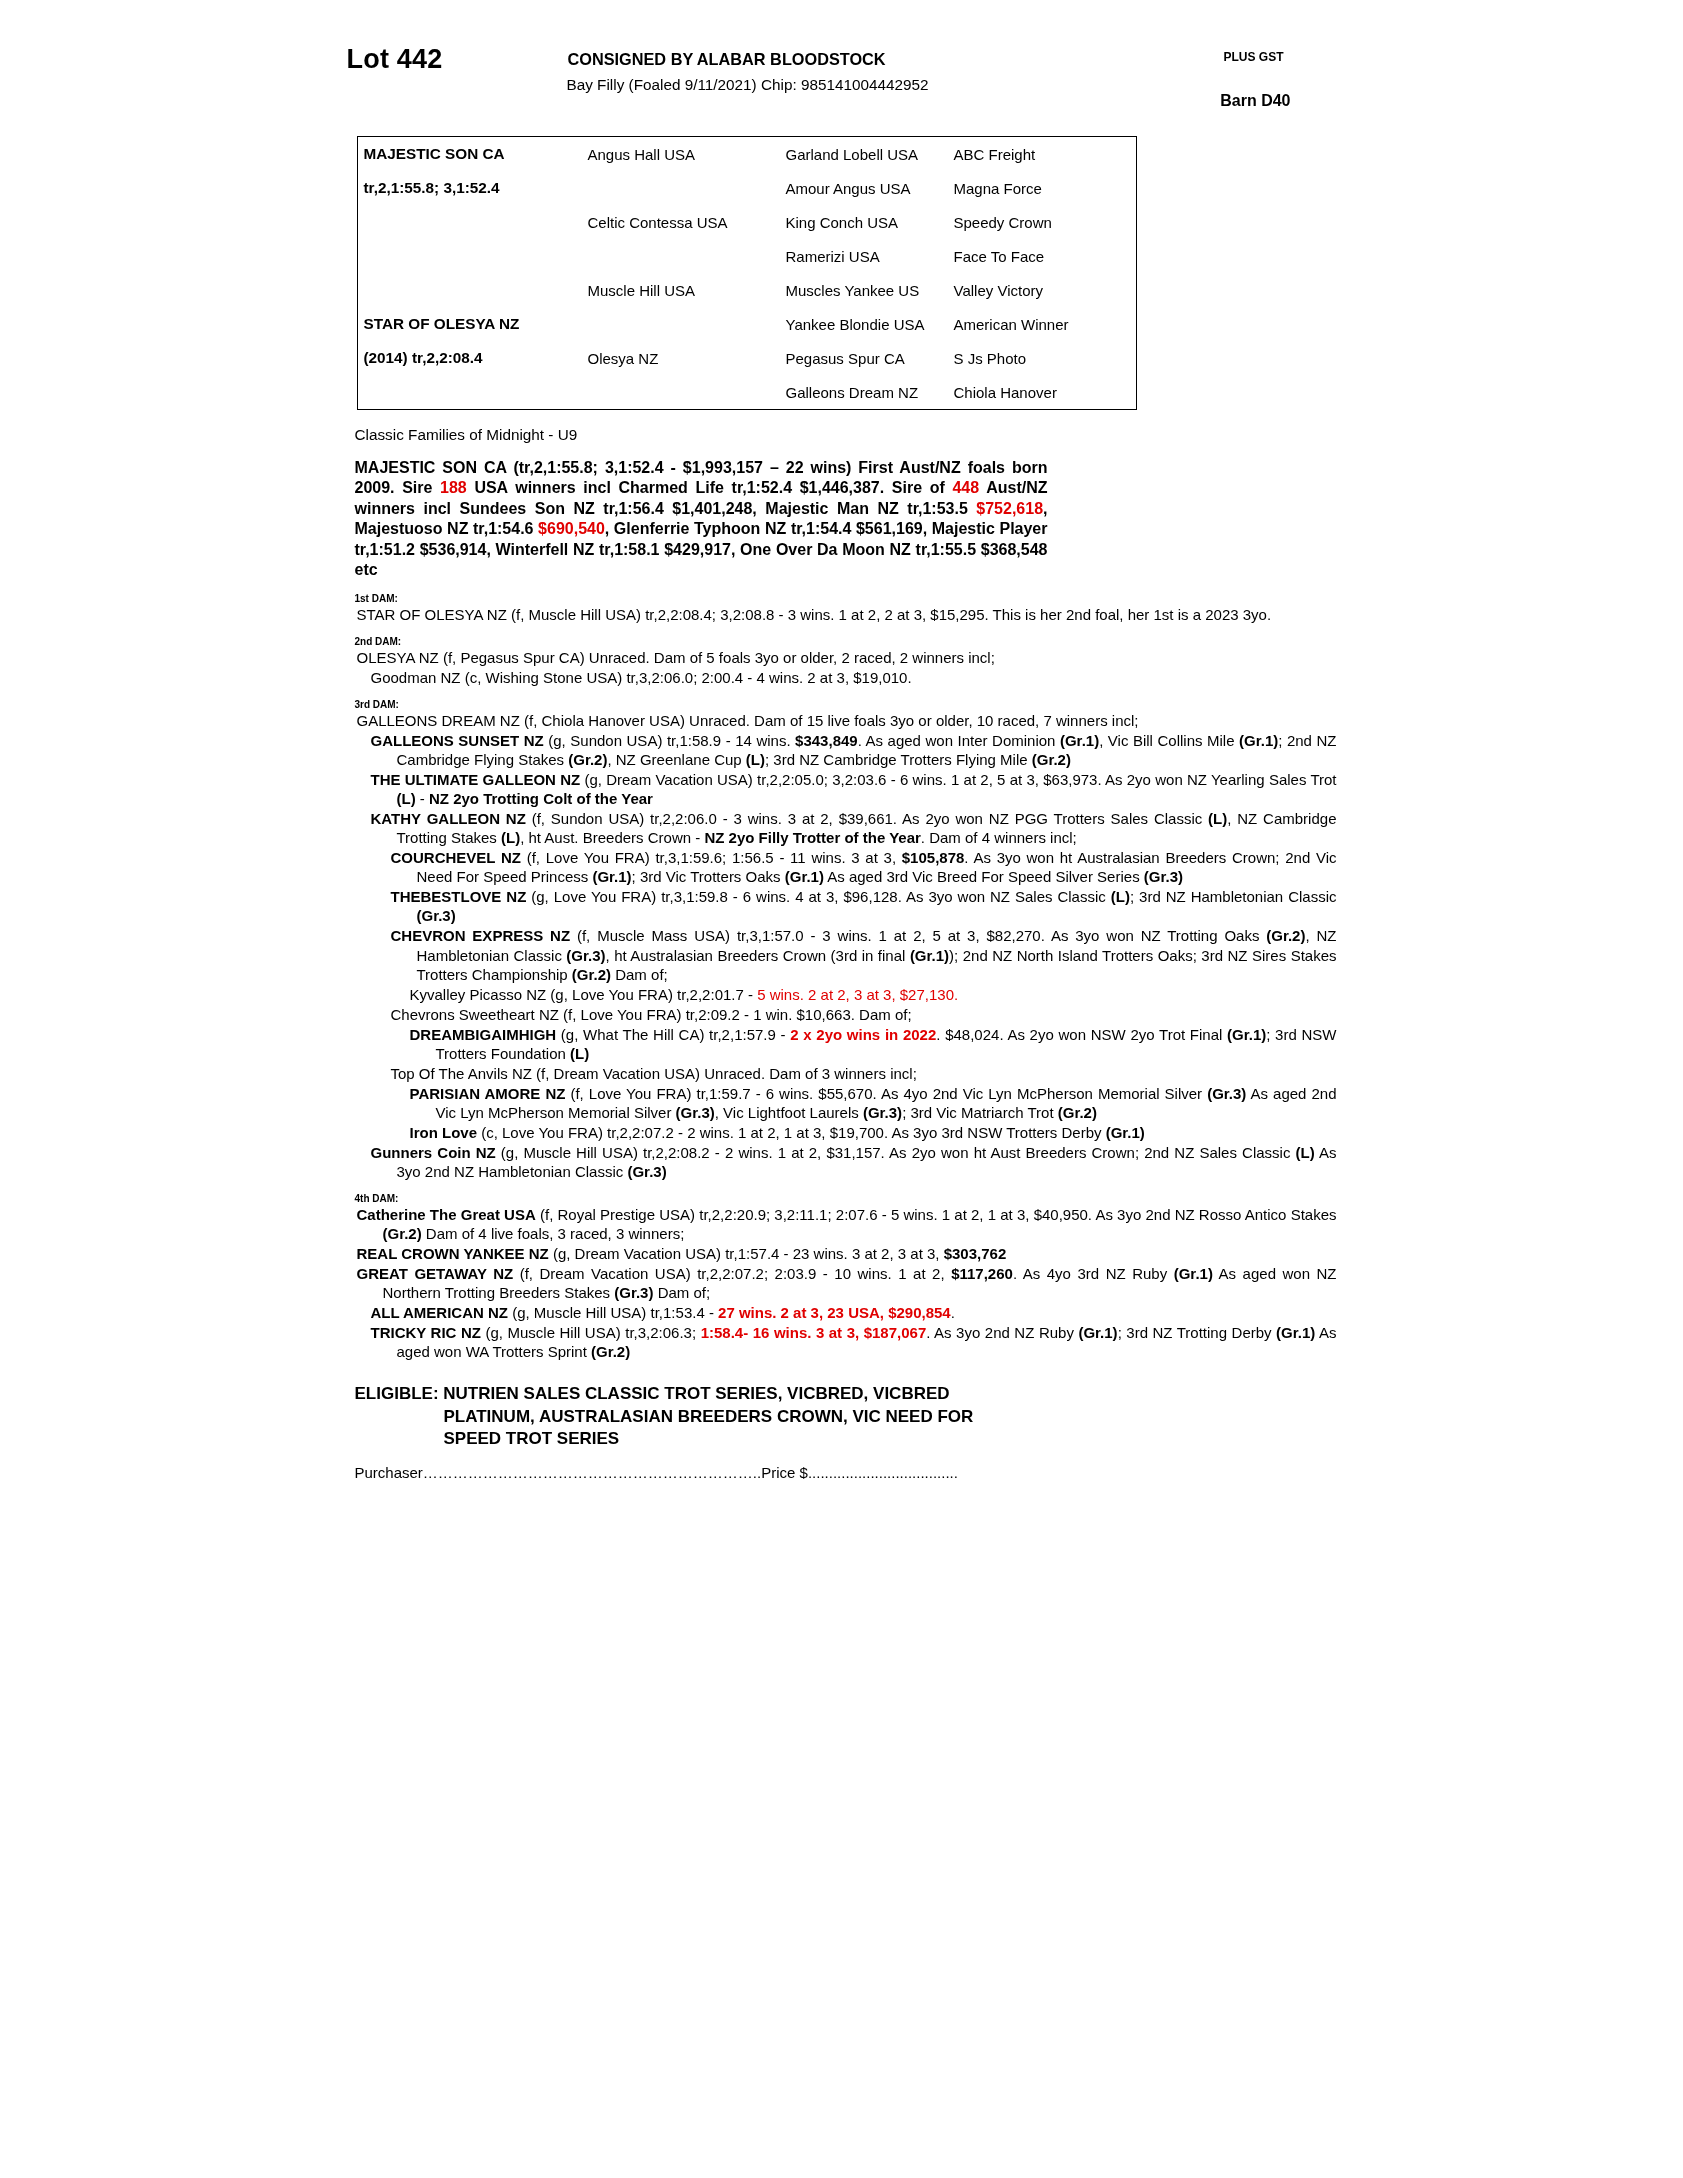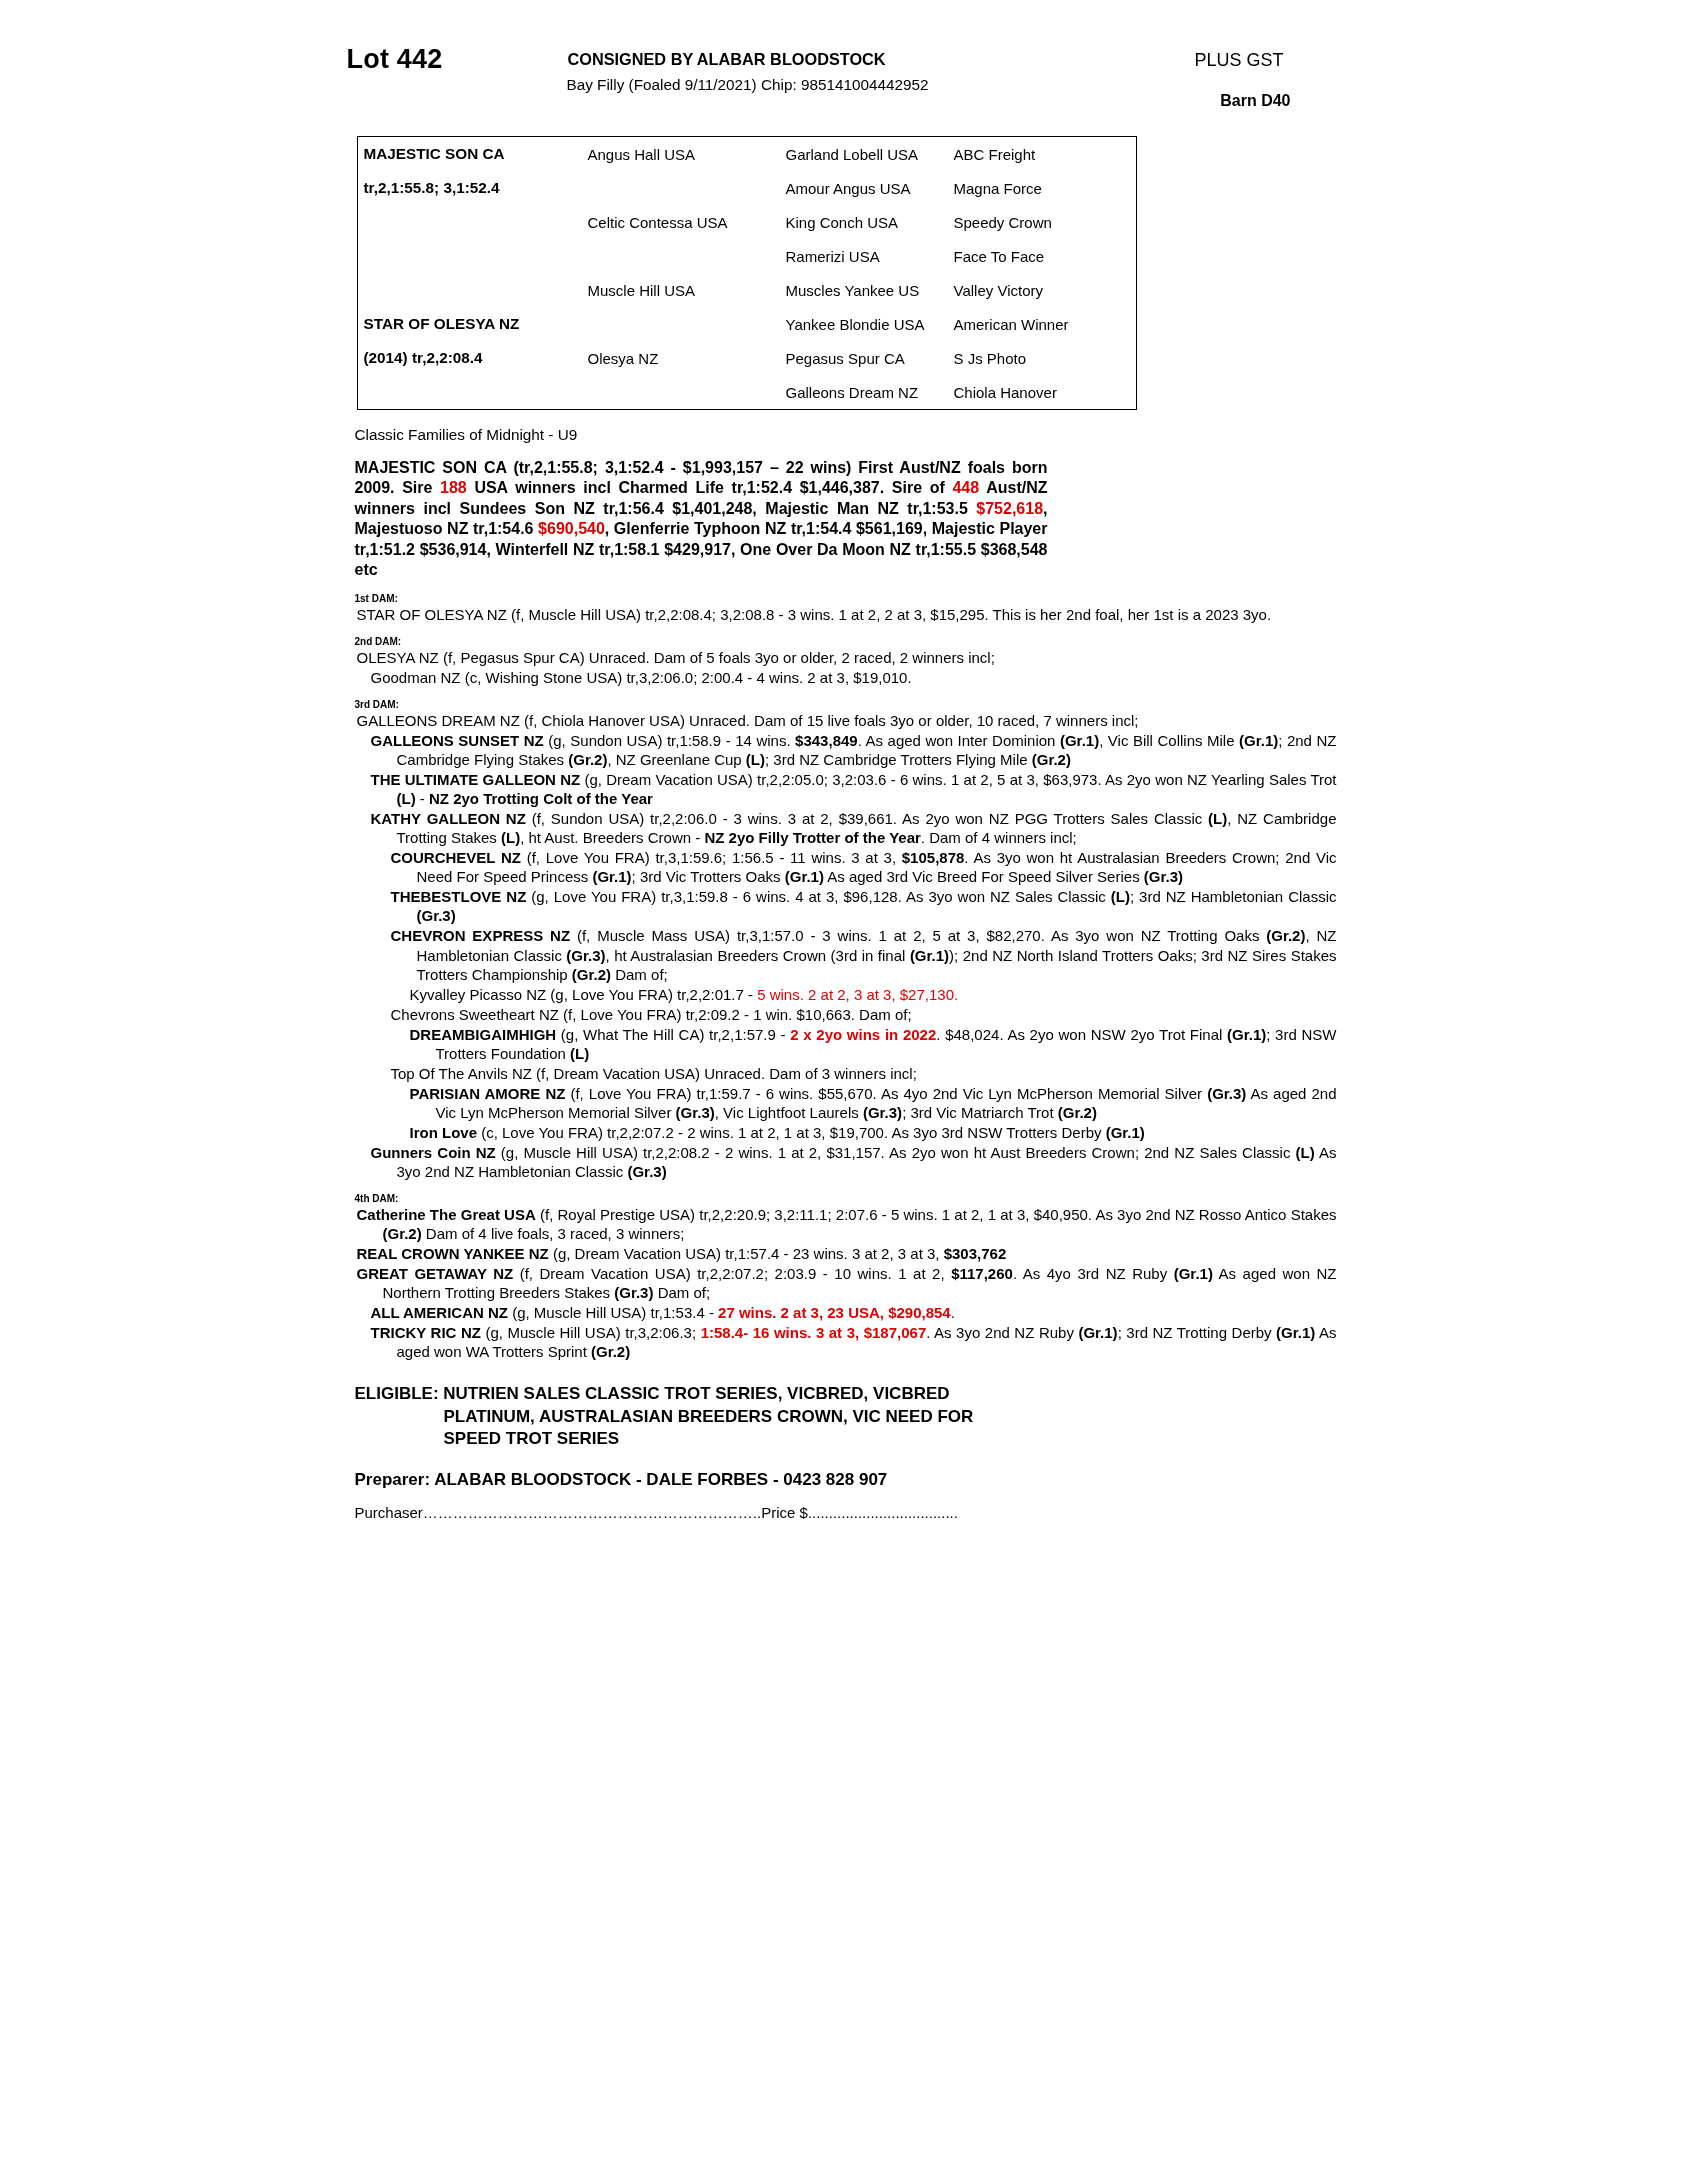--- a/index.html
+++ b/index.html
@@ -41,22 +41,22 @@
     position: absolute;
     left: 221px;
     top: 6px;
     font-size: 16.3px;
     font-weight: bold;
   }
   .plusgst {
     position: absolute;
     right: 53px;
     top: 6px;
-    font-size: 18px;
-    font-weight: normal;
+    font-size: 12px;
+    font-weight: bold;
   }
   .subtitle {
     position: absolute;
     left: 220px;
     top: 32px;
     font-size: 15.3px;
   }
   .barn {
     position: absolute;
     right: 46px;
@@ -239,19 +239,18 @@
         <div class="para hangfix lvl1"><b>ALL AMERICAN NZ</b><span> (g, Muscle Hill USA) tr,1:53.4 - </span><b class="red">27 wins. 2 at 3, 23 USA, $290,854</b><span>.</span></div>
         <div class="para hangfix lvl1"><b>TRICKY RIC NZ</b><span> (g, Muscle Hill USA) tr,3,2:06.3; </span><b class="red">1:58.4- 16 wins. 3 at 3, $187,067</b><span>. As 3yo 2nd NZ Ruby </span><b>(Gr.1)</b><span>; 3rd NZ Trotting Derby </span><b>(Gr.1)</b><span> As aged won WA Trotters Sprint </span><b>(Gr.2)</b></div>
       </div>
 
     <div class="eligible">
       <span>ELIGIBLE: NUTRIEN SALES CLASSIC TROT SERIES, VICBRED, VICBRED</span>
       <span class="cont">PLATINUM, AUSTRALASIAN BREEDERS CROWN, VIC NEED FOR</span>
       <span class="cont">SPEED TROT SERIES</span>
     </div>
 
-    <div class="preparer">Preparer: ALABAR BLOODSTOCK - DALE FORBES - 0423 828 907</div>
 
     <div class="purchaser">Purchaser…………………………………………………………..Price $....................................</div>
 
   </div>
 </div>
 
 
 </body></html>

